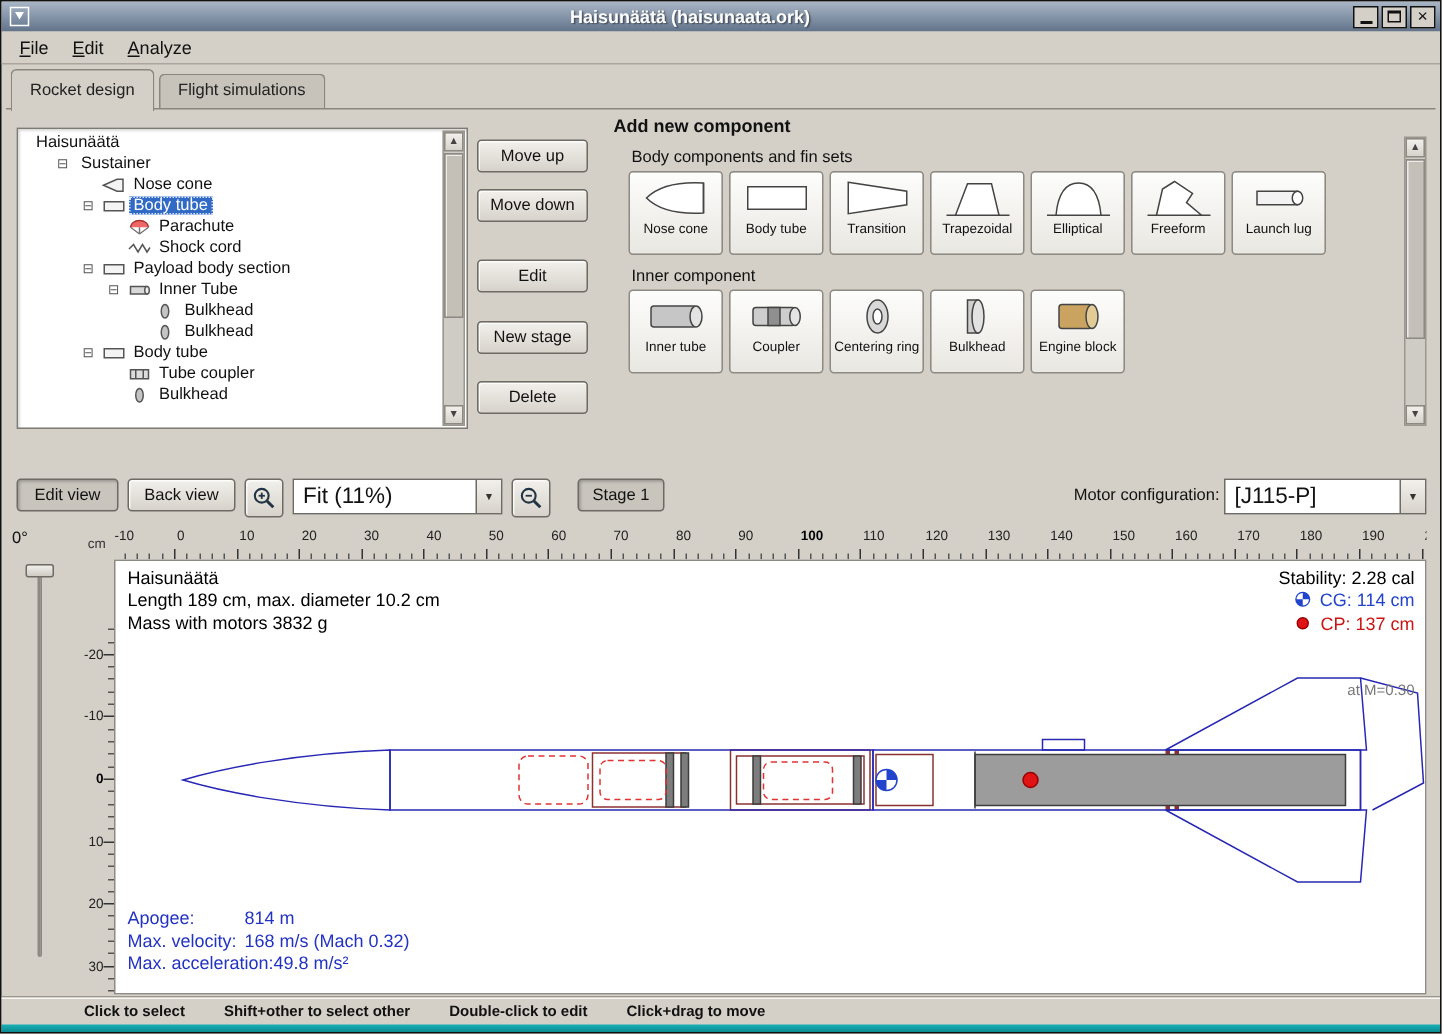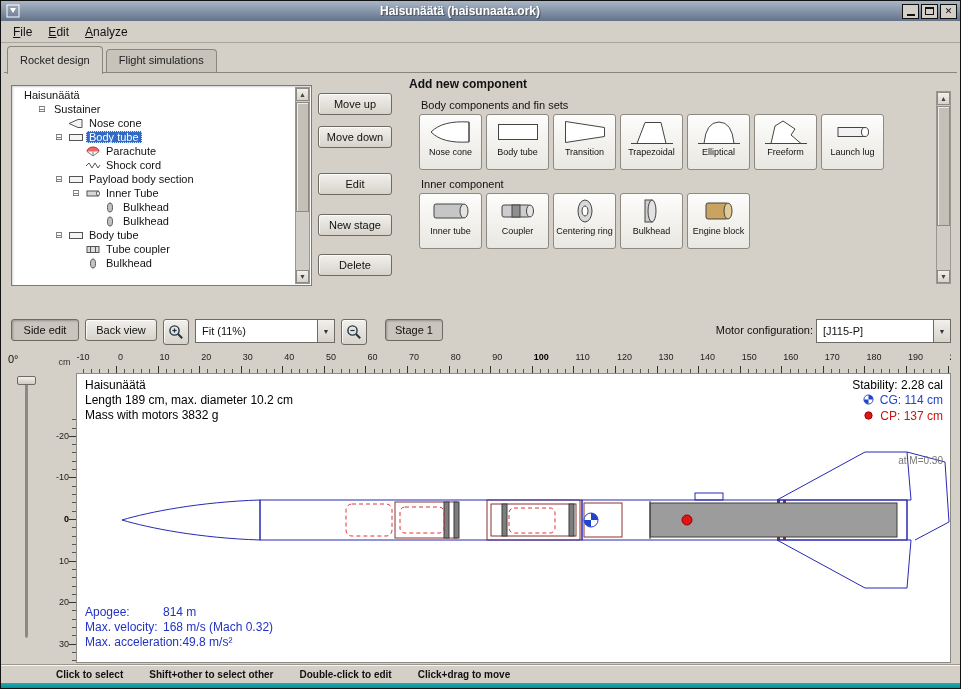--- a/index.html
+++ b/index.html
@@ -51,21 +51,21 @@
 .palette-btn{width:63px;height:56px;margin-right:4px;background:linear-gradient(#fdfdfc,#e9e7e1);border:1px solid #8d8983;border-radius:3px;display:flex;flex-direction:column;align-items:center;padding-top:2px;}
 .p-icon{width:44px;height:30px;flex:0 0 auto;}
 .p-icon svg{display:block;width:44px;height:30px;}
 .p-label{font-size:9px;line-height:10px;text-align:center;color:#111;}
 
 .viewbar{position:absolute;left:0;top:312px;width:100%;height:36px;}
 .viewbar .btn{top:6px;}
 .icon-btn{width:26px;height:26px;top:5px;}
 .icon-btn svg{width:16px;height:16px;}
 .combo{position:absolute;height:24px;top:6px;background:#fff;border:1px solid #6e6a64;display:flex;align-items:stretch;}
-.combo-text{flex:1;font-size:11px;line-height:22px;padding:0 6px;white-space:nowrap;overflow:hidden;color:#111;}
+.combo-text{flex:1;font-size:15px;line-height:22px;padding:0 6px;white-space:nowrap;overflow:hidden;color:#111;}
 .combo-btn{width:17px;background:linear-gradient(#f2f0ec,#d7d3cb);border-left:1px solid #6e6a64;font-size:7px;display:flex;align-items:center;justify-content:center;color:#333;}
 .motor-label{position:absolute;left:686px;width:126px;top:11px;text-align:right;font-size:11px;color:#111;}
 
 .rot-col{position:absolute;left:0;top:349px;width:52px;height:313px;}
 .rot-label{position:absolute;left:7px;top:3px;font-size:11px;color:#111;}
 .rot-track{position:absolute;left:24px;top:30px;width:3px;height:258px;background:#b4b0a8;border:1px solid #8d8983;border-radius:2px;box-shadow:inset 1px 1px 1px rgba(0,0,0,.25);}
 .rot-thumb{position:absolute;left:16px;top:26px;width:19px;height:9px;background:linear-gradient(#f2f0ec,#cfcbc3);border:1px solid #6e6a64;border-radius:2px;}
 .ruler-corner{position:absolute;left:52px;top:349px;width:23px;height:23px;font-size:9px;color:#333;display:flex;align-items:center;justify-content:center;}
 .h-ruler{position:absolute;left:75px;top:349px;width:875px;height:23px;overflow:hidden;background:#d4d0c8;}
 .v-ruler{position:absolute;left:52px;top:372px;width:23px;height:290px;overflow:hidden;background:#d4d0c8;}
@@ -368,21 +368,21 @@
         </div>
       </div>
     <div class="vscroll pal-scroll">
       <div class="sb-btn sb-up">▲</div>
       <div class="sb-thumb" style="top:14px;height:120px;"></div>
       <div class="sb-btn sb-down">▼</div>
     </div>
   </div>
 
   <div class="viewbar">
-    <div class="btn pressed" style="left:10px;width:68px;">Side edit</div>
+    <div class="btn pressed" style="left:10px;width:68px;">Edit view</div>
     <div class="btn" style="left:84px;width:72px;">Back view</div>
     <div class="btn icon-btn" style="left:162px;">
       <svg viewBox="0 0 16 16">
           <circle cx="6.5" cy="6.5" r="4.6" fill="none" stroke="#234" stroke-width="1.4"></circle>
           <line x1="10" y1="10" x2="14.2" y2="14.2" stroke="#234" stroke-width="2"></line>
           <line x1="4.4" y1="6.5" x2="8.6" y2="6.5" stroke="#234" stroke-width="1.2"></line>
           <line x1="6.5" y1="4.4" x2="6.5" y2="8.6" stroke="#234" stroke-width="1.2"></line>
         </svg>
     </div>
     <div class="combo" style="left:194px;width:140px;">

